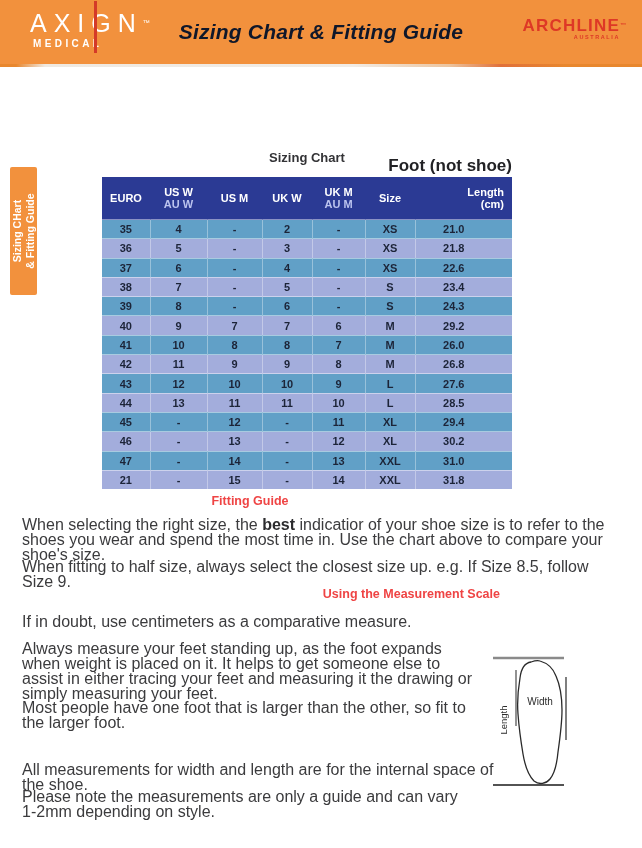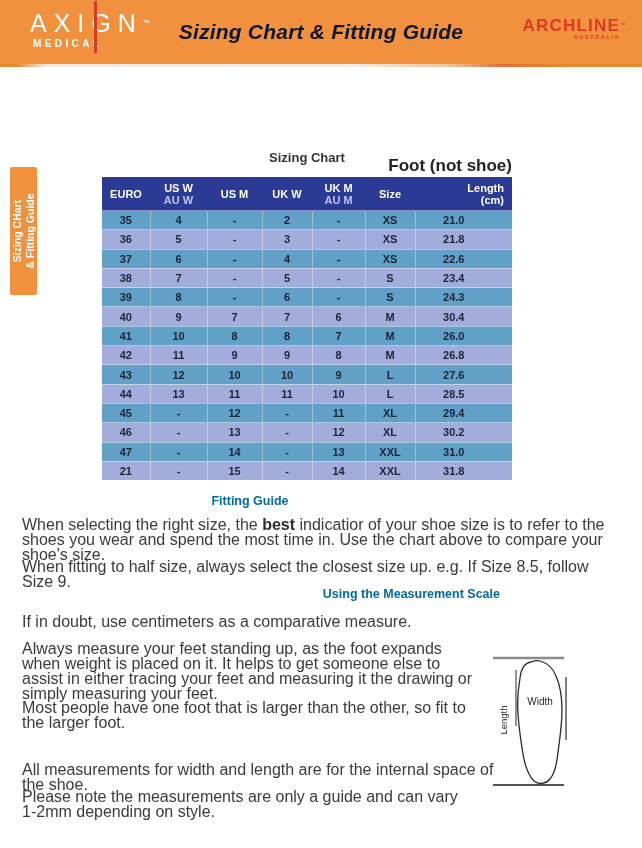--- a/index.html
+++ b/index.html
@@ -29,34 +29,34 @@
         transform:translate(-50%,-50%) rotate(-90deg);text-align:center;
         color:#fff;font-size:10.5px;font-weight:700;line-height:13px;white-space:nowrap;}
 
   
   .table-caption{position:absolute;left:102px;top:150px;width:410px;text-align:center;
         font-size:13px;font-weight:700;color:#333336;}
   .foot-note{position:absolute;left:102px;top:156px;width:410px;text-align:right;
         font-size:17px;font-weight:700;color:#222225;}
   .sizing-table{position:absolute;left:102px;top:177px;width:410px;border-collapse:collapse;table-layout:fixed;}
   .sizing-table th{background:#2B3A94;color:#fff;font-size:11px;font-weight:700;
-        height:33px;vertical-align:middle;line-height:12px;padding:0;text-align:center;}
+        height:42px;vertical-align:middle;line-height:12px;padding:0;text-align:center;}
   .sizing-table th .sub-light{color:#bcc4ef;}
   .sizing-table td{height:18.3px;padding:0;font-size:11px;font-weight:700;color:#1c2438;
         text-align:center;border-left:1px solid rgba(255,255,255,0.35);line-height:18px;}
   .sizing-table td:first-child{border-left:none;}
   .sizing-table tbody tr{border-top:1px solid rgba(255,255,255,0.45);border-radius:7px;}
   .sizing-table tbody tr:nth-child(odd) td{background:#61A0C7;}
   .sizing-table tbody tr:nth-child(even) td{background:#A3ADDC;}
   .sizing-table th:last-child{text-align:right;padding-right:8px;}
   .sizing-table td:last-child{text-align:center;padding-right:20px;}
 
   
   .h-center{position:absolute;left:0;width:500px;text-align:center;
-        font-size:12.5px;font-weight:700;color:#0369a1;}
+        font-size:12.5px;font-weight:700;color:#ef4444;}
   .body-text{position:absolute;left:22px;font-size:16px;color:#3b3b3d;line-height:15px;}
   .body-text b{color:#2c2c2e;}
 
   
   .foot-diagram{position:absolute;left:487px;top:650px;}
 </style>
 </head>
 <body>
 
 <div class="page">
@@ -168,21 +168,21 @@
           <td>S</td>
           <td>24.3</td>
         </tr>
         <tr>
           <td>40</td>
           <td>9</td>
           <td>7</td>
           <td>7</td>
           <td>6</td>
           <td>M</td>
-          <td>30.4</td>
+          <td>29.2</td>
         </tr>
         <tr>
           <td>41</td>
           <td>10</td>
           <td>8</td>
           <td>8</td>
           <td>7</td>
           <td>M</td>
           <td>26.0</td>
         </tr>

